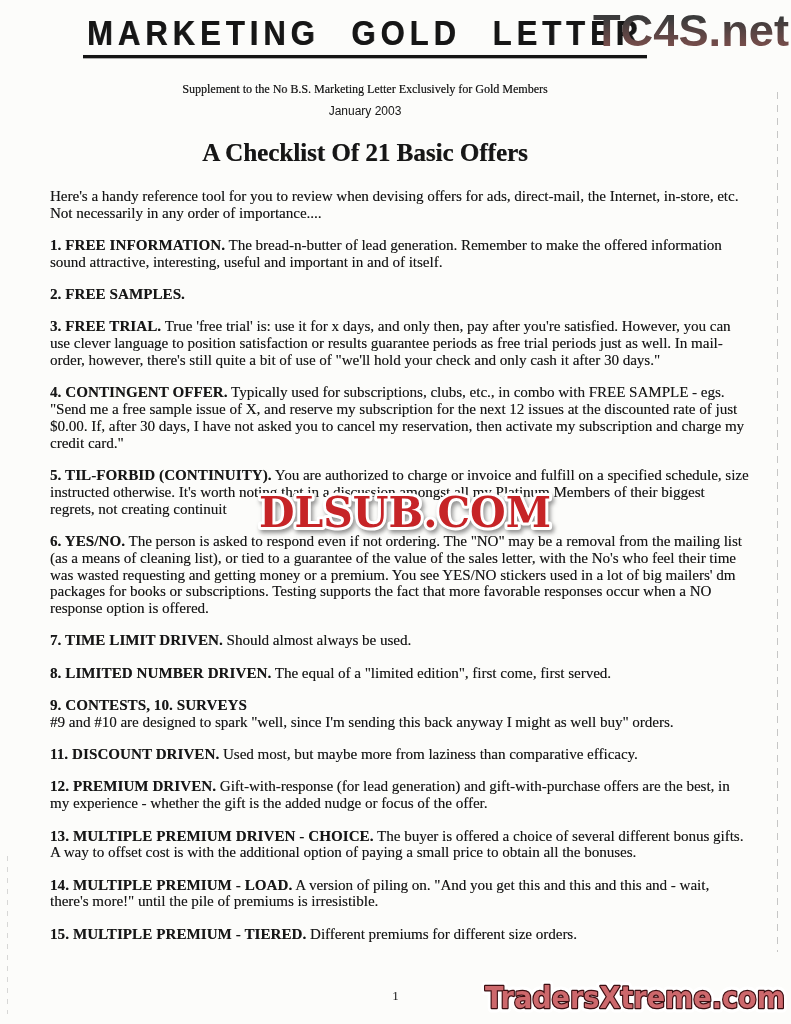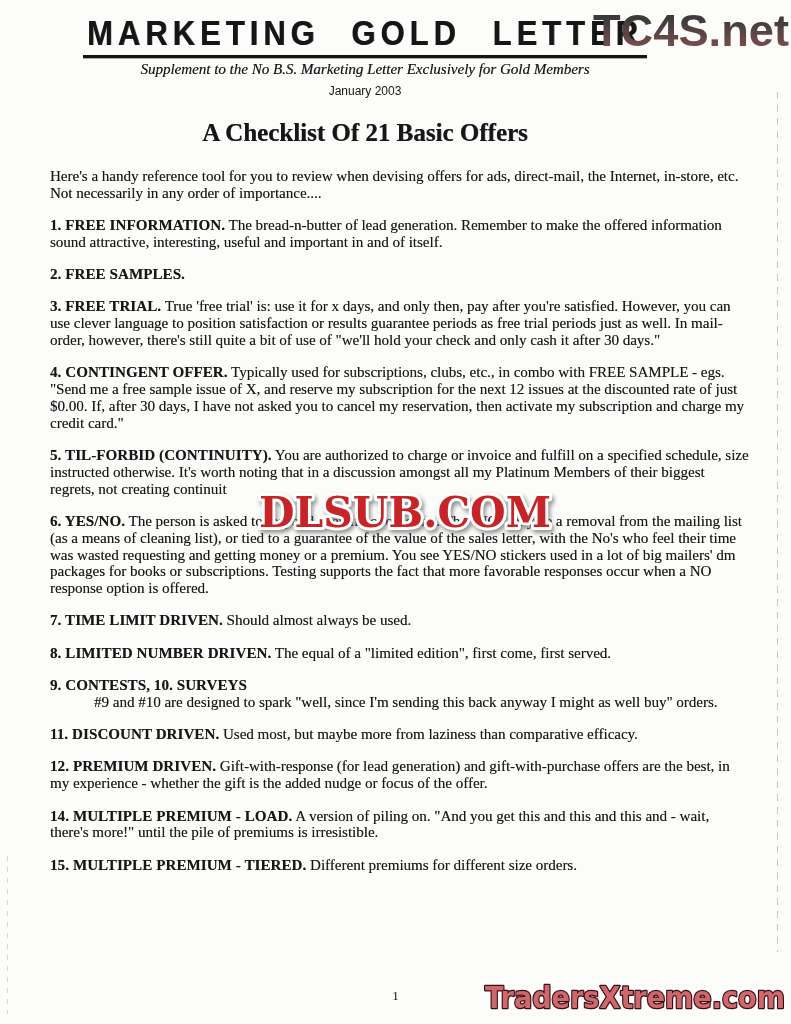--- a/index.html
+++ b/index.html
@@ -30,44 +30,43 @@
     font-size:31px;line-height:34px;
     letter-spacing:5px;word-spacing:18px;
     transform:scaleY(1.12);
     border-bottom:3px solid #141414;
     padding:0 4px 2px 4px;
     margin-top:5px;
     white-space:nowrap;
     text-shadow:.6px 0 0 rgba(0,0,0,.7);
   }
   .supplement{
-    font-style:italic;
-    font-size:15px;line-height:19px;
-    margin-top:4px;
+    font-size:12px;line-height:19px;
+    margin-top:24px;
     text-shadow:.3px 0 0 rgba(0,0,0,.5);
   }
   .issue-date{
     font-family:"Liberation Sans",sans-serif;
     font-size:12px;line-height:17px;
     margin-top:4px;
   }
   .doc-title{
     font-size:25px;line-height:29px;
     font-weight:bold;
     margin:18px 0 0 0;
     text-shadow:.4px 0 0 rgba(0,0,0,.6);
   }
   .body-copy{margin-top:21px;}
   .body-copy p{
     margin:0 0 15.5px 0;
     font-size:15px;line-height:16.8px;
     text-shadow:.25px 0 0 rgba(0,0,0,.45);
   }
   .body-copy p b{letter-spacing:.1px;}
-  .stacked span{display:block;margin-left:44px;}
+  .stacked span{display:block;}
   
   .wm{position:absolute;pointer-events:none;}
   .wm-tc4s{top:2px;right:0;}
   .wm-dlsub{top:483px;left:250px;filter:drop-shadow(2px 3px 2px rgba(90,90,90,.65));}
   .wm-traders{top:974px;right:0;}
   
   .scan-line-right{
     position:absolute;left:777px;top:92px;width:1px;height:860px;
     background:repeating-linear-gradient(to bottom,#9a9a9a 0 7px,transparent 7px 13px);
     opacity:.55;
@@ -103,20 +102,21 @@
       <p><b>2. FREE SAMPLES.</b><span></span></p>
       <p><b>3. FREE TRIAL.</b><span>  True 'free trial' is: use it for x days, and only then, pay after you're satisfied. However, you can use clever language to position satisfaction or results guarantee periods as free trial periods just as well.  In mail-order, however, there's still quite a bit of use of "we'll hold your check and only cash it after 30 days."</span></p>
       <p><b>4. CONTINGENT OFFER.</b><span> Typically used for subscriptions, clubs, etc., in combo with FREE SAMPLE - egs. "Send me a free sample issue of X, and reserve my subscription for the next 12 issues at the discounted rate of just $0.00. If, after 30 days, I have not asked you to cancel my reservation, then activate my subscription and charge my credit card."</span></p>
       <p><b>5. TIL-FORBID (CONTINUITY).</b><span> You are authorized to charge or invoice and fulfill on a specified schedule, size instructed otherwise.  It's worth noting that in a discussion amongst all my Platinum Members of their biggest regrets, not creating continuit</span></p>
       <p><b>6. YES/NO.</b><span> The person is asked to respond even if not ordering. The "NO" may be a removal from the mailing list (as a means of cleaning list), or tied to a guarantee of the value of the sales letter, with the No's who feel their time was wasted requesting and getting money or a premium. You see YES/NO stickers used in a lot of big mailers' dm packages for books or subscriptions. Testing supports the fact that more favorable responses occur when a NO response option is offered.</span></p>
       <p><b>7. TIME LIMIT DRIVEN.</b><span>  Should almost always be used.</span></p>
       <p><b>8. LIMITED NUMBER DRIVEN.</b><span> The equal of a "limited edition", first come, first served.</span></p>
       <p class="stacked"><b>9. CONTESTS, 10. SURVEYS</b><span>#9 and #10 are designed to spark "well, since I'm sending this back anyway I might as well buy" orders.</span></p>
       <p><b>11. DISCOUNT DRIVEN.</b><span> Used most, but maybe more from laziness than comparative efficacy.</span></p>
       <p><b>12. PREMIUM DRIVEN.</b><span> Gift-with-response (for lead generation) and gift-with-purchase offers are the best, in my experience - whether the gift is the added nudge or focus of the offer.</span></p>
+      <p><b>13. MULTIPLE PREMIUM DRIVEN - CHOICE.</b><span> The buyer is offered a choice of several different bonus gifts. A way to offset cost is with the additional option of paying a small price to obtain all the bonuses.</span></p>
       <p><b>14. MULTIPLE PREMIUM - LOAD.</b><span> A version of piling on. "And you get this and this and this and - wait, there's more!" until the pile of premiums is irresistible.</span></p>
       <p><b>15. MULTIPLE PREMIUM - TIERED.</b><span> Different premiums for different size orders.</span></p>
     </div>
   </div>
 
   <svg class="wm wm-tc4s" width="200" height="62">
     <defs>
       <linearGradient id="tc4s-grad" x1="0" y1="0" x2="0" y2="1">
         <stop offset="0.25" stop-color="#3b3b3b"></stop>
         <stop offset="1" stop-color="#8a5350"></stop>

